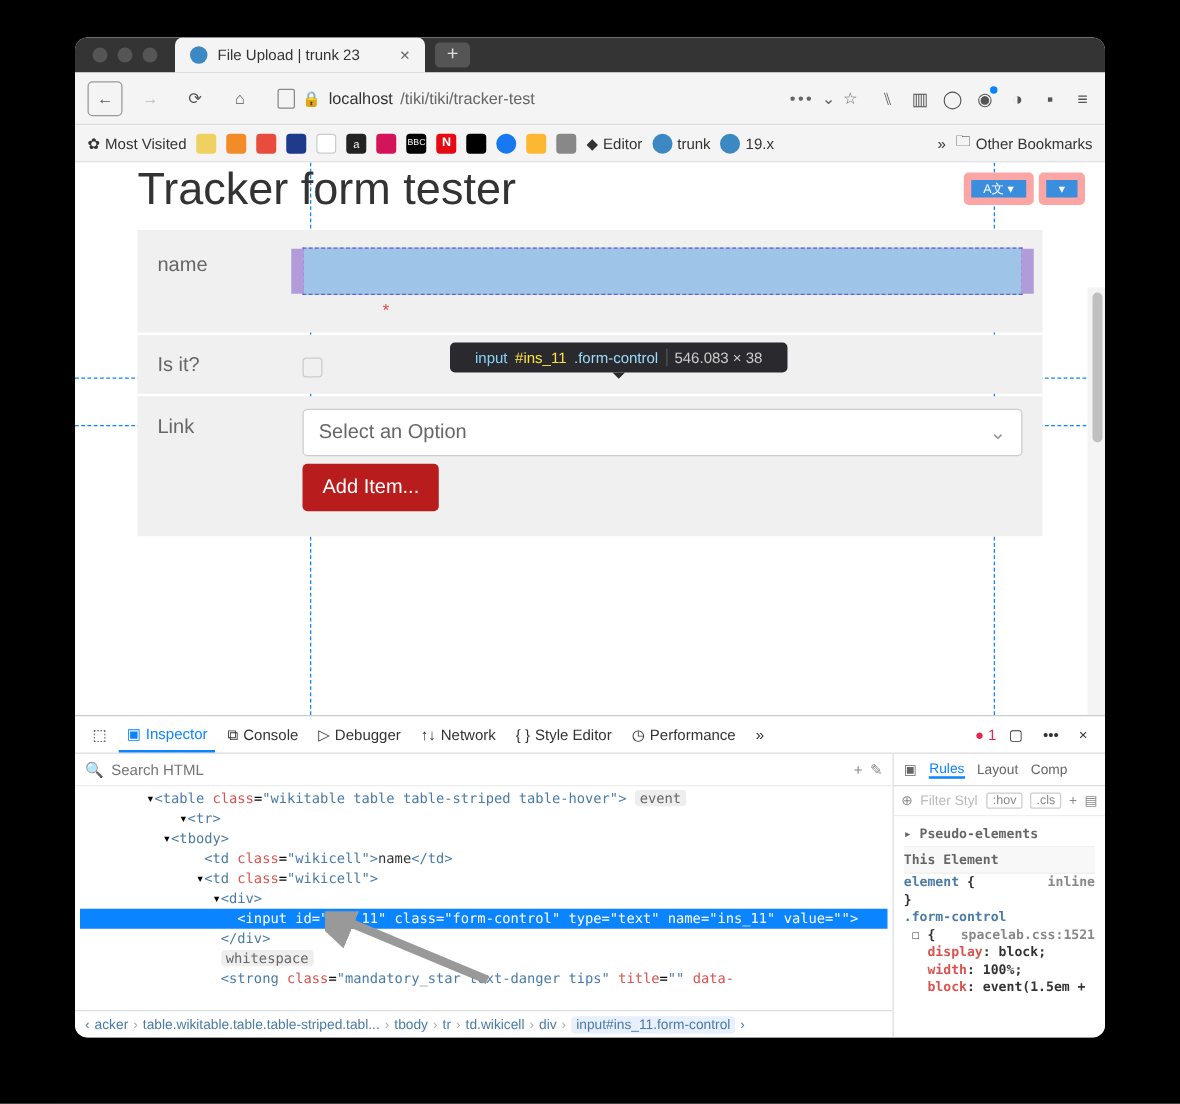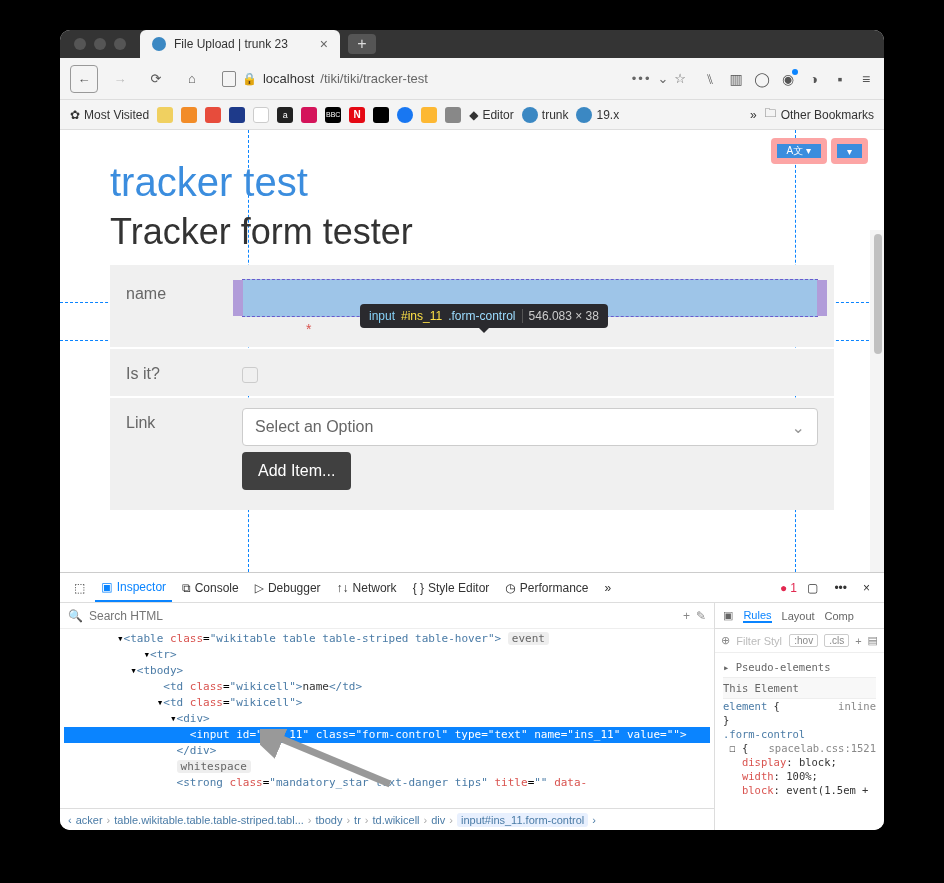--- a/index.html
+++ b/index.html
@@ -37,40 +37,40 @@
 .bmbar .chev { margin-left: auto; }
 .bmbar .folder { display: flex; align-items: center; gap: 4px; }
 
 
 .content { position: relative; height: 442px; background: #fff; overflow: hidden; }
 .content-inner { padding: 0 50px; position: relative; }
 .lang-btns { position: absolute; right: 16px; top: 8px; display: flex; gap: 4px; }
 .lang-btn { background: #3b8dde; color: #fff; border: 6px solid #fca5a5; border-radius: 4px; height: 26px; padding: 0 10px; display: flex; align-items: center; font-size: 10px; }
 .page-title { color: #3b8dde; font-size: 40px; font-weight: 400; margin: 30px 0 6px; }
 .subtitle { color: #333; font-size: 36px; font-weight: 400; margin-bottom: 12px; }
-.element-tip { position: absolute; left: 300px; top: 144px; background: #2a2a2e; color: #fff; border-radius: 4px; padding: 5px 9px; font-size: 12px; display: flex; align-items: flex-end; gap: 6px; z-index: 10; }
+.element-tip { position: absolute; left: 300px; top: 144px; background: #2a2a2e; color: #fff; border-radius: 4px; padding: 5px 20px; font-size: 12px; display: flex; align-items: flex-end; gap: 6px; z-index: 10; }
 .element-tip::after { content: ''; position: absolute; bottom: -5px; left: 50%; margin-left: -5px; border: 5px solid transparent; border-top-color: #2a2a2e; border-bottom: none; }
 .element-tip .tag { color: #87d3f8; }
 .element-tip .id { color: #fde047; }
 .element-tip .cls { color: #9cdcfe; }
 .element-tip .dim { color: #ccc; border-left: 1px solid #555; padding-left: 6px; }
 
 .form-row { background: #f0f0f0; padding: 10px 16px; margin-bottom: 2px; display: flex; align-items: flex-start; gap: 16px; }
 .form-row.first { padding-top: 14px; padding-bottom: 30px; position: relative; }
 .form-label { width: 100px; color: #666; font-size: 16px; padding-top: 6px; }
 .form-field { flex: 1; }
 .highlighted-input { height: 38px; background: #9ec5e8; border: 1px dashed #6a5acd; width: 100%; position: relative; }
 .highlighted-input::before, .highlighted-input::after { content: ''; position: absolute; top: 0; bottom: 0; width: 10px; background: #b19cd9; }
 .highlighted-input::before { left: -10px; }
 .highlighted-input::after { right: -10px; }
 .req-star { color: #d9534f; position: absolute; left: 196px; top: 56px; font-size: 14px; }
 .checkbox { width: 16px; height: 16px; border: 1px solid #ccc; border-radius: 3px; display: inline-block; margin-top: 8px; }
 .select { height: 38px; border: 1px solid #ccc; border-radius: 4px; display: flex; align-items: center; padding: 2px 12px; color: #666; font-size: 16px; background: #fff; }
 .select .chev { margin-left: auto; color: #999; }
-.add-btn { background: #404040; color: #fff; border: none; border-radius: 4px; padding: 10px 16px; font-size: 16px; margin-top: 6px; }
+.add-btn { background: #b91c1c; color: #fff; border: none; border-radius: 4px; padding: 10px 16px; font-size: 16px; margin-top: 6px; }
 
 
 .ruler { position: absolute; border: 0 dashed #0a84ff; }
 .ruler.h { left: 0; right: 0; border-top-width: 1px; }
 .ruler.v { top: 0; bottom: 0; border-left-width: 1px; }
 
 
 .devtools { border-top: 1px solid #ccc; height: 258px; display: flex; flex-direction: column; background: #fff; font-size: 12px; }
 .dt-toolbar { height: 30px; border-bottom: 1px solid #ddd; display: flex; align-items: center; gap: 4px; padding: 0 8px; }
 .dt-toolbar .tool { display: flex; align-items: center; gap: 4px; padding: 0 6px; height: 100%; color: #333; }
@@ -87,21 +87,21 @@
 .dt-markup .tk-val { color: #4a7ba6; }
 .dt-markup .tk-txt { color: #333; }
 .dt-markup .badge { background: #eee; border-radius: 3px; padding: 0 4px; color: #666; }
 .dt-markup .sel-line { background: #0a84ff; color: #fff !important; }
 .dt-markup .sel-line * { color: #fff !important; }
 .dt-side { width: 170px; border-left: 1px solid #ddd; display: flex; flex-direction: column; font-size: 11px; }
 .dt-side-tabs { height: 26px; border-bottom: 1px solid #ddd; display: flex; align-items: center; gap: 10px; padding: 0 8px; color: #666; }
 .dt-side-tabs .active { color: #0a84ff; border-bottom: 2px solid #0a84ff; }
 .dt-filter { height: 24px; border-bottom: 1px solid #eee; display: flex; align-items: center; padding: 0 6px; gap: 6px; color: #888; }
 .dt-filter .box { border: 1px solid #ccc; border-radius: 2px; padding: 0 4px; font-size: 10px; }
-.dt-rules { padding: 4px 8px; font-family: Menlo, monospace; font-size: 10.5px; line-height: 14px; color: #333; overflow: hidden; }
+.dt-rules { padding: 4px 8px; font-family: Menlo, monospace; font-size: 10.5px; line-height: 14px; color: #333; overflow: hidden; font-weight: bold; }
 .dt-rules .sec { color: #666; padding: 3px 0; border-bottom: 1px solid #eee; cursor: default; }
 .dt-rules .sel { color: #4a7ba6; }
 .dt-rules .prop { color: #d9534f; }
 .dt-rules .val { color: #333; }
 .dt-rules .src { float: right; color: #888; }
 
 
 .dt-crumb { height: 22px; border-top: 1px solid #ddd; display: flex; align-items: center; padding: 0 8px; font-size: 11px; color: #4a7ba6; gap: 4px; overflow: hidden; }
 .dt-crumb span.sep { color: #aaa; }
 .dt-crumb .active-crumb { background: #e8f0fe; border-radius: 3px; padding: 1px 4px; }
@@ -188,21 +188,20 @@
     <div class="ruler v" style="left:735px"></div>
     <div class="ruler h" style="top:172px"></div>
     <div class="ruler h" style="top:210px"></div>
 
     <div class="lang-btns">
       <div class="lang-btn">A文 ▾</div>
       <div class="lang-btn">▾</div>
     </div>
 
     <div class="content-inner">
-      <h1 class="page-title">tracker test</h1>
       <h2 class="subtitle">Tracker form tester</h2>
 
       <div class="element-tip">
         <span class="tag">input</span>
           <span class="id">#ins_11</span>
           <span class="cls">.form-control</span>
         <span class="dim">546.083 × 38</span>
       </div>
 
       <div class="form-row first">

